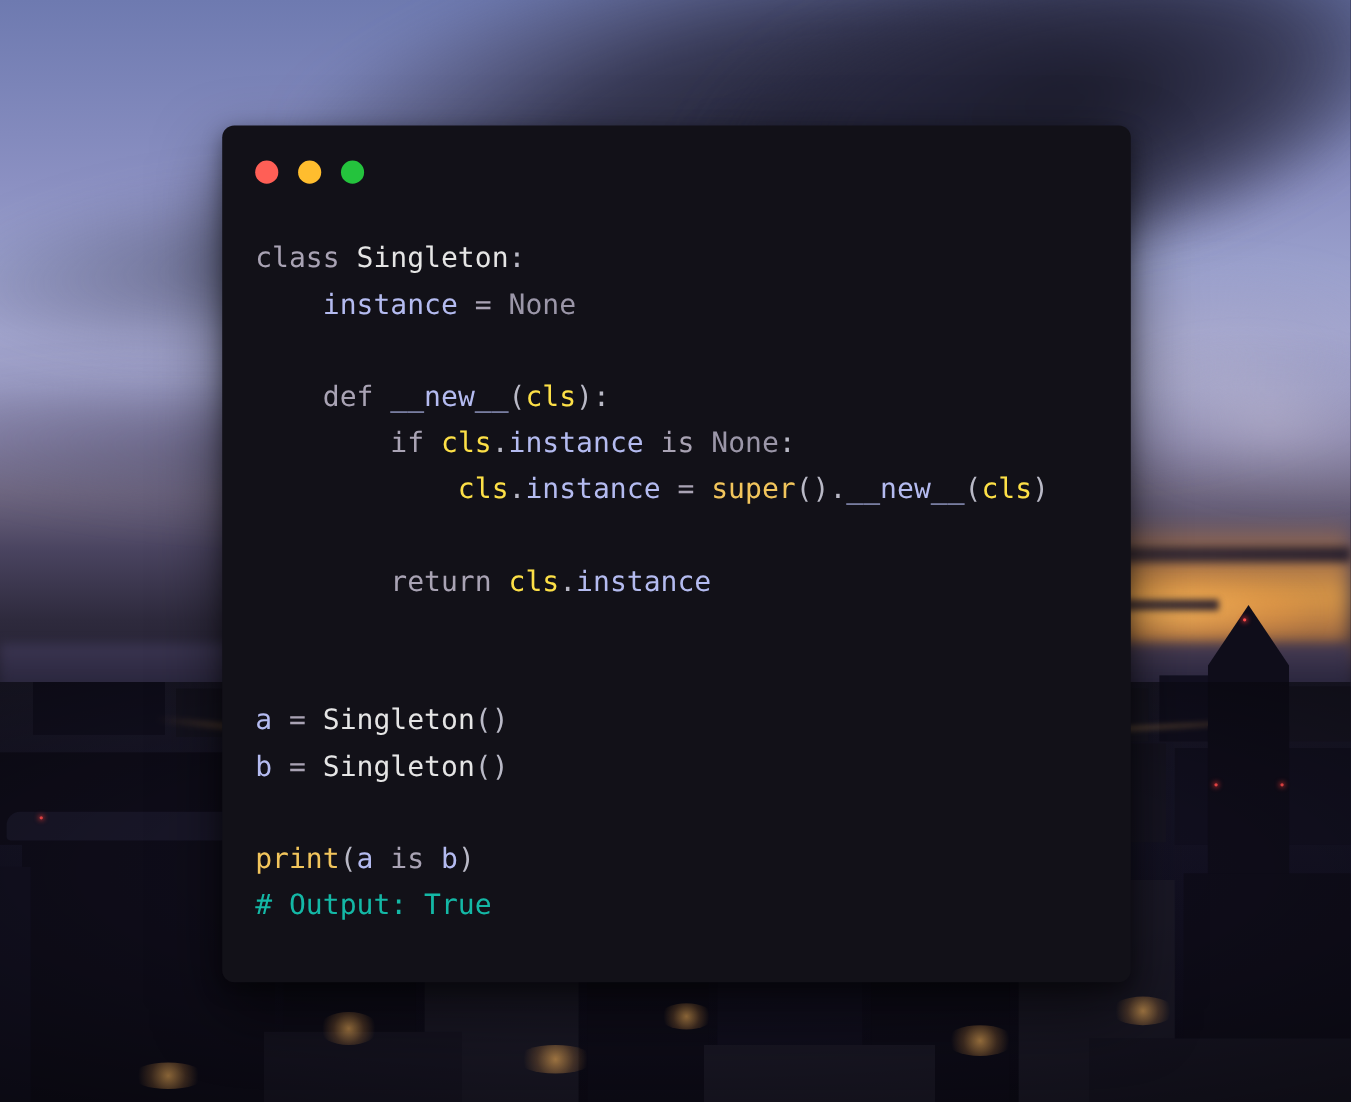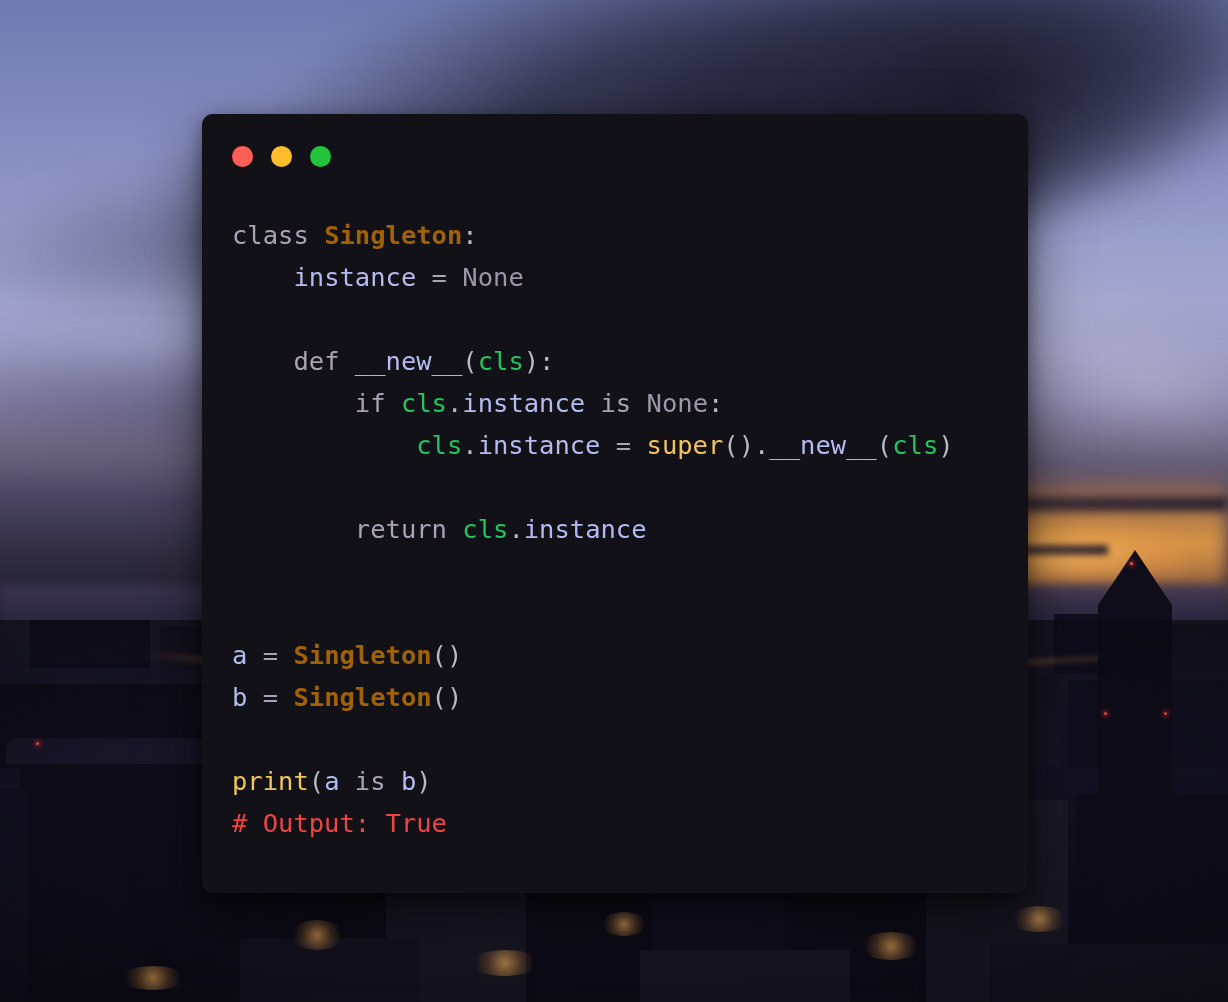--- a/index.html
+++ b/index.html
@@ -189,27 +189,27 @@
     line-height: 42px;
     white-space: pre;
     margin:0;
     color:#c8c8d4;
     letter-spacing: 0px;
   }
   pre.code .ln { display:block; min-height:42px; }
 
   
   .t-kw      { color:#a9a3b4;text-align:center; }   
-  .t-cls     { color:#a16207;font-weight:bold; }   
+  .t-cls     { color:#e5e5e5; }   
   .t-var     { color:#b4bbf0; }   
   .t-none    { color:#9b96a8; }   
-  .t-self    { color:#22c55e;text-align:right; }   
+  .t-self    { color:#fde047;text-align:right; }   
   .t-fn      { color:#f2c55c; }   
   .t-punct   { color:#b9b9c6; }   
-  .t-comment { color:#ef4444;text-align:right; }   
+  .t-comment { color:#14b8a6;text-align:right; }   
   .t-plain   { color:#c6c6d6; }
 </style>
 </head>
 <body>
 
 <div id="wallpaper">
   <div class="sky"></div>
   <div class="cloud-dark-top"></div>
   <div class="cloud-dark-top2"></div>
   <div class="cloud-wisp-a"></div>

